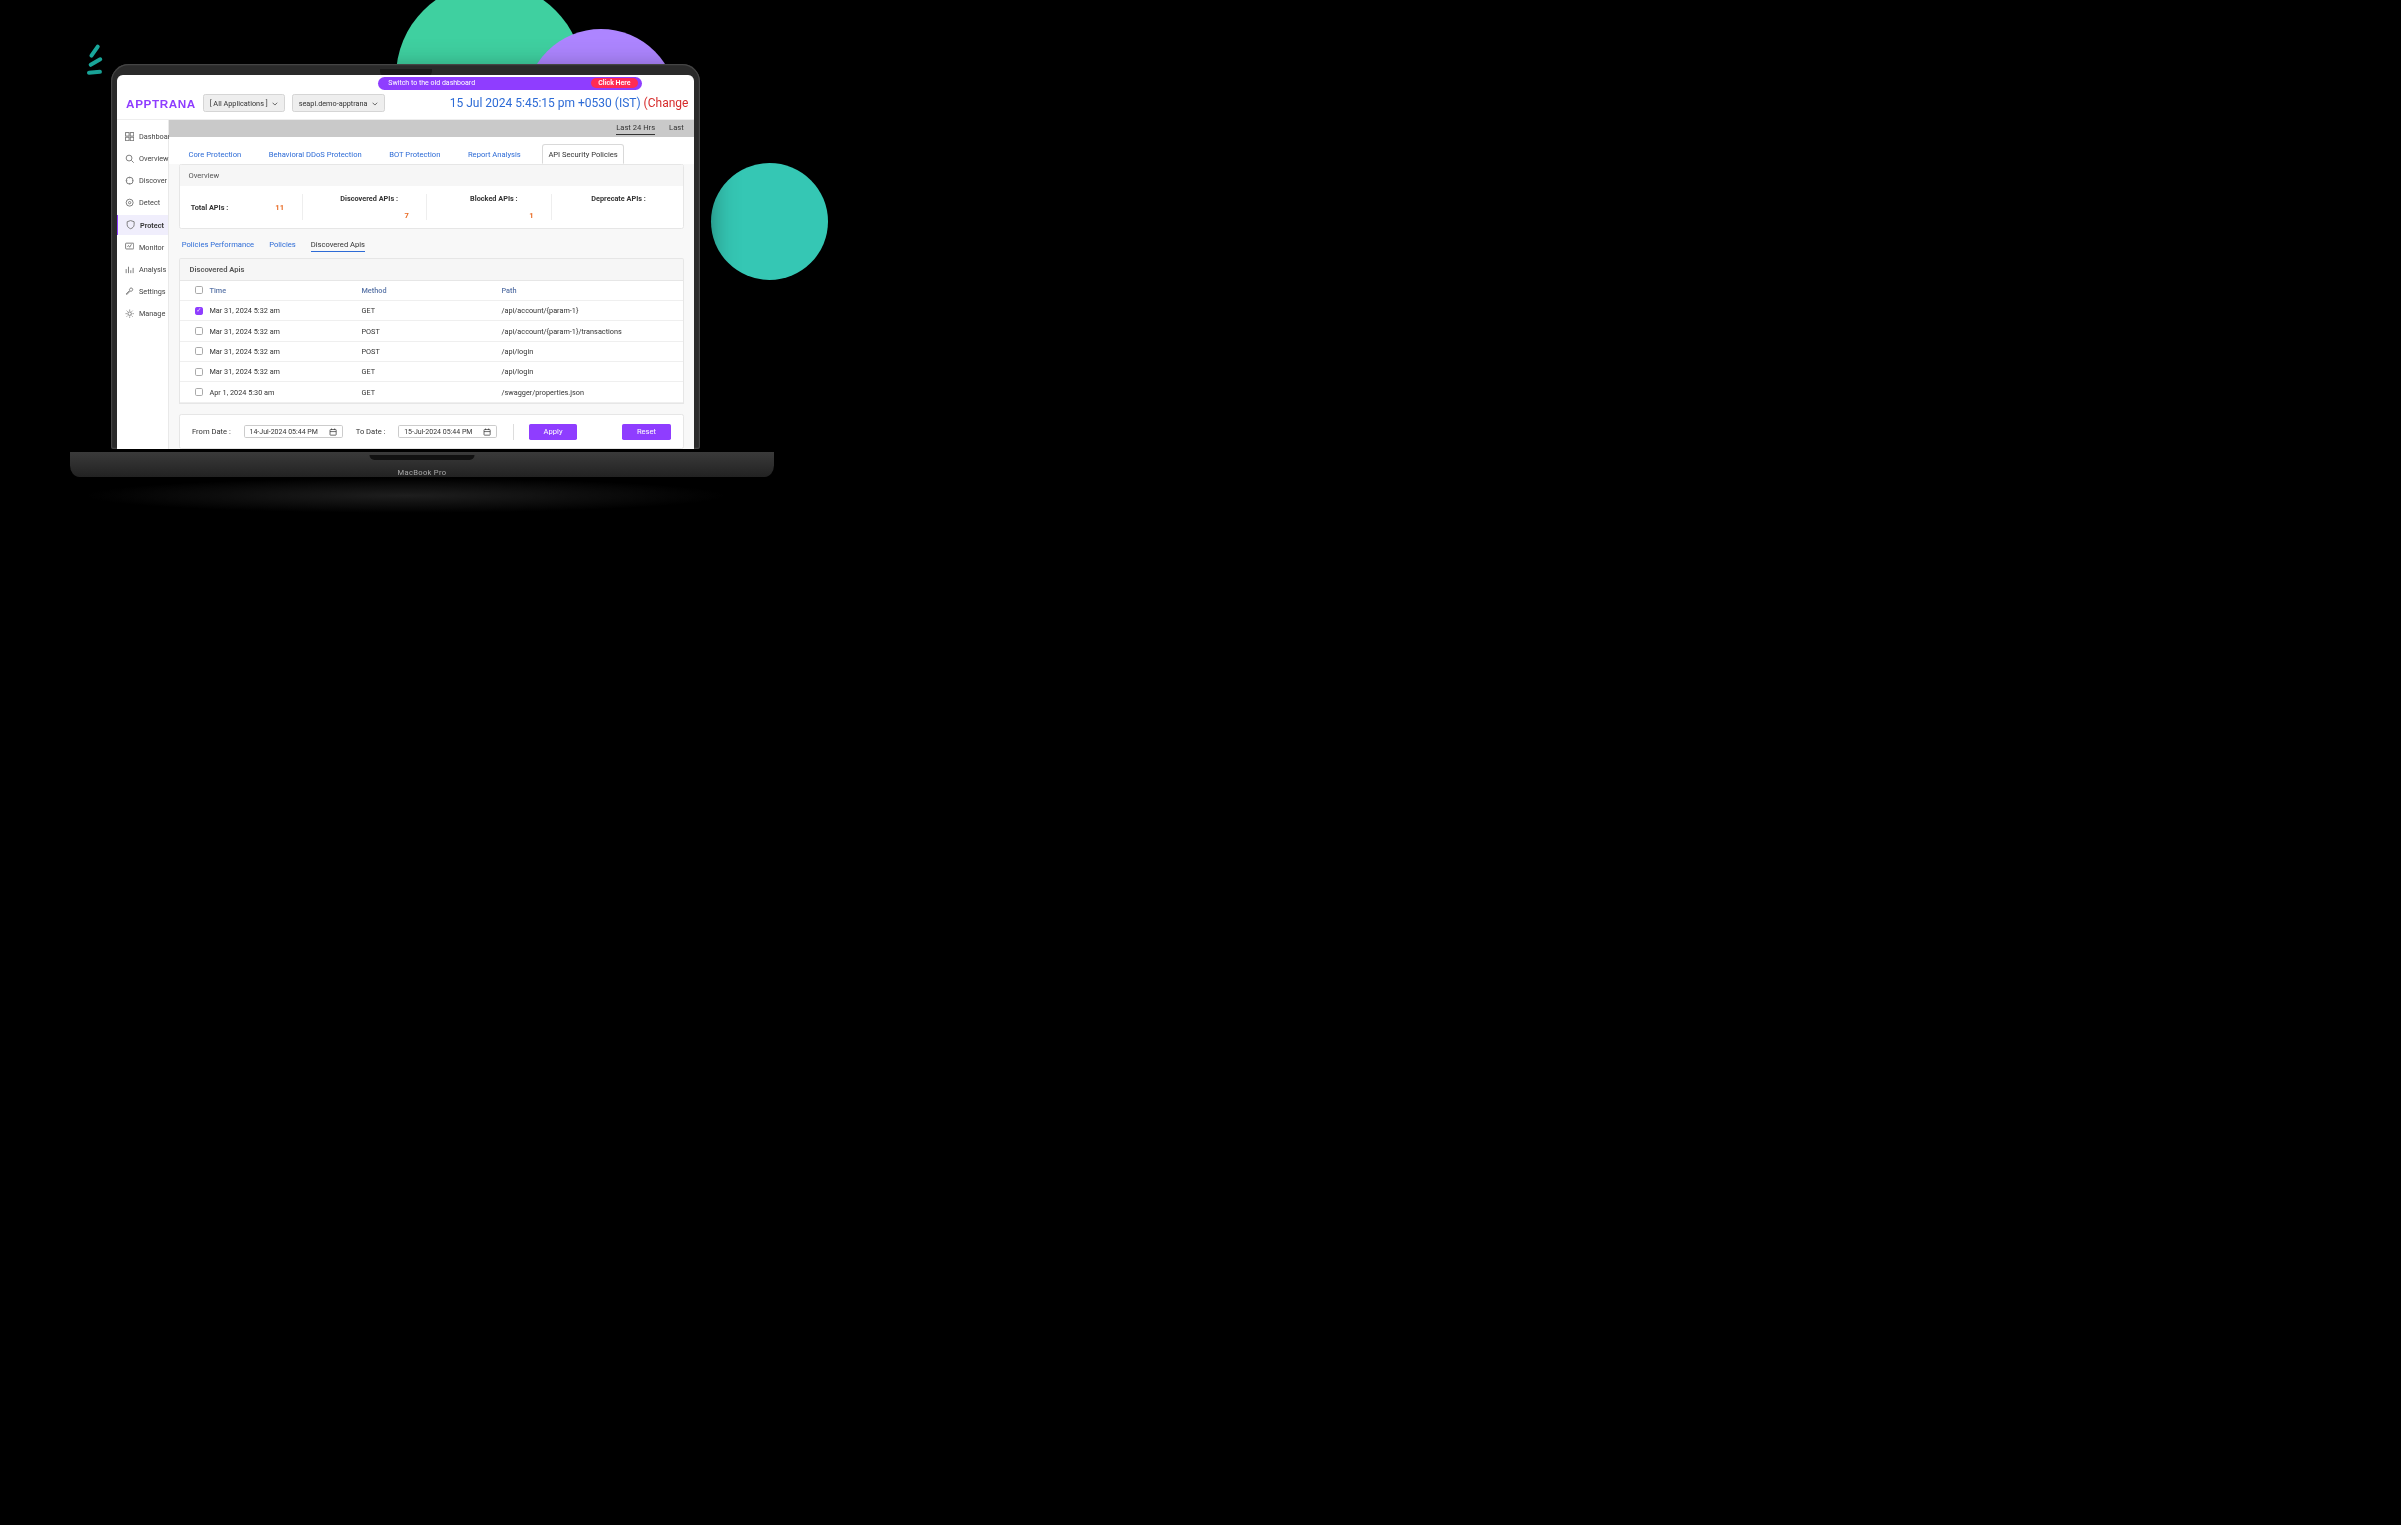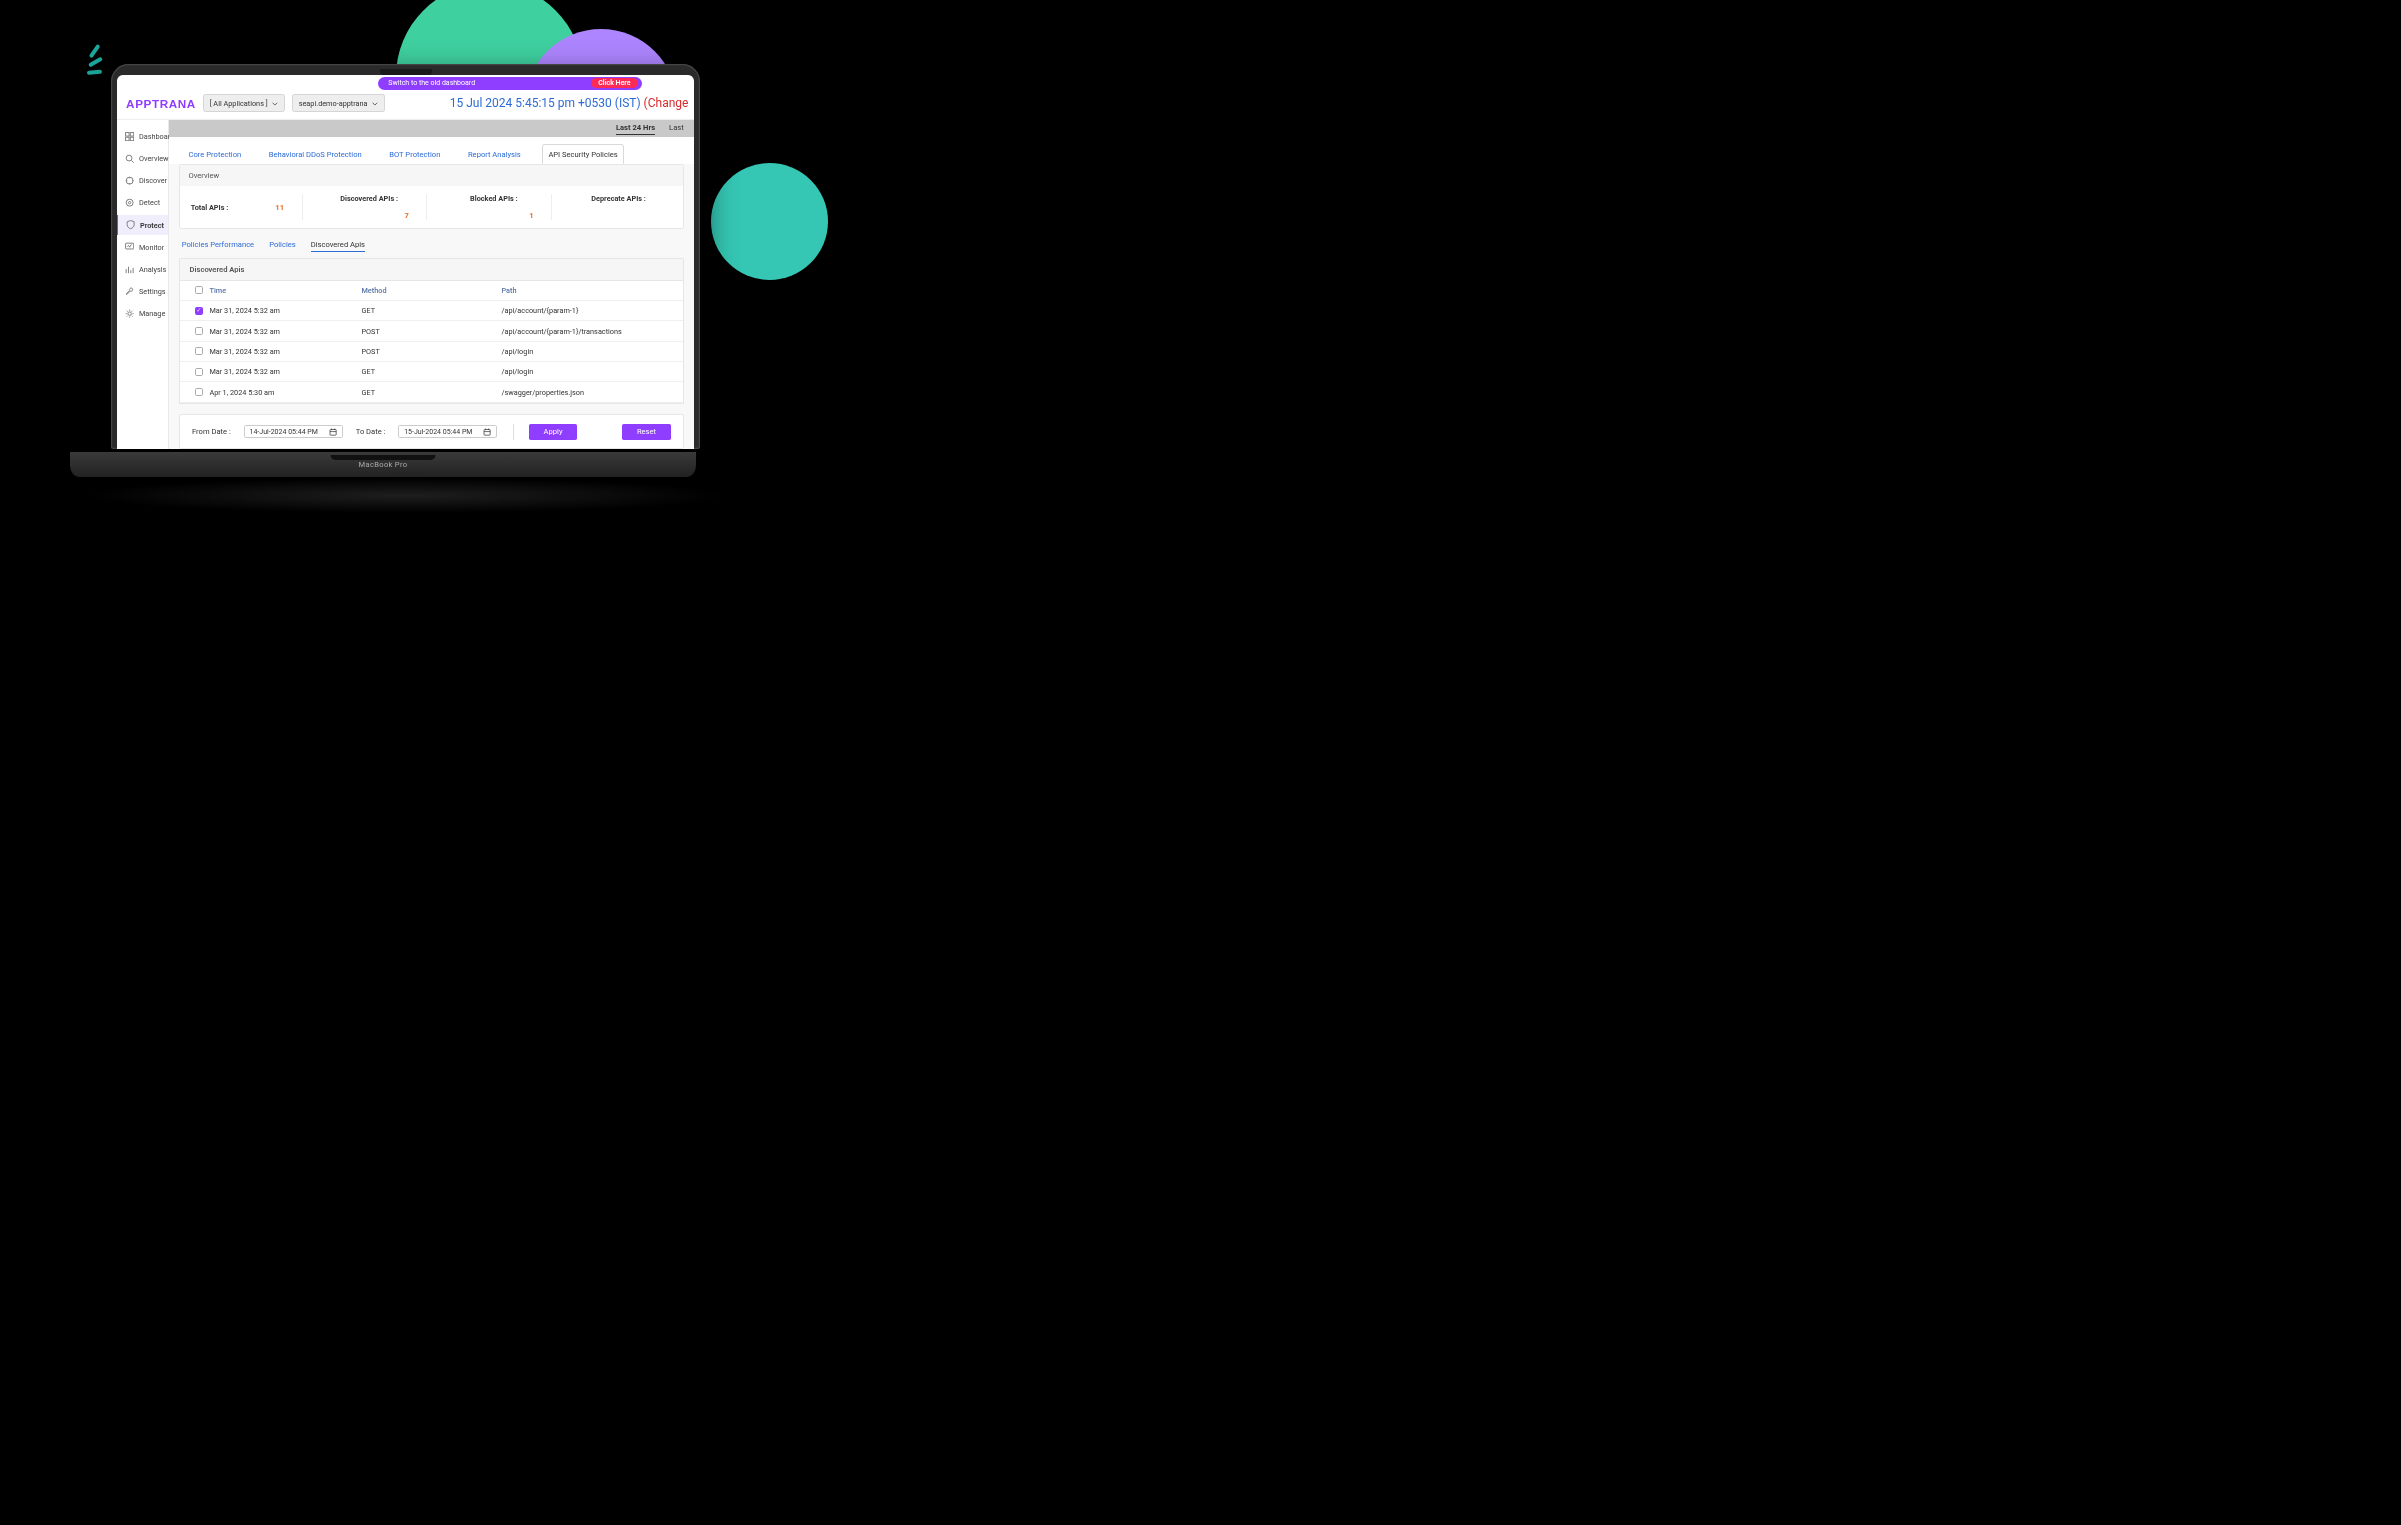--- a/index.html
+++ b/index.html
@@ -36,24 +36,24 @@
     border-radius:17.5px 17.5px 2.3px 2.3px;
     background:#2a2a2a;
     box-shadow: 0 17.5px 35px rgba(0,0,0,.8), inset 0 0 0 1.2px #444;
     overflow:hidden;
   }
   .laptop::before{ 
     content:""; position:absolute; top:4.7px; left:50%; transform:translateX(-50%);
     width:52px; height:8.2px; background:#1a1a1a; border-radius:0 0 5.8px 5.8px;
   }
   .laptop-base {
-    position:absolute; top:452px; left:70px; width:626px; height:24.5px;
+    position:absolute; top:452px; left:70px; width:704px; height:24.5px;
     background:linear-gradient(#3a3a3a,#222);
     border-radius:0 0 9.3px 9.3px/0 0 11.7px 11.7px;
-    display:flex; align-items:center; justify-content:center;
+    display:flex; align-items:flex-end; justify-content:center;
     color:#aaa; font-size:7.6px; letter-spacing:0.3px;
   }
   .laptop-base::after{
     content:""; position:absolute; left:50%; transform:translateX(-50%); top:2.9px;
     width:105px; height:4.7px; border-radius:0 0 5.8px 5.8px; background:#111;
   }
   .laptop-shadow{
     position:absolute; top:478px; left:82px; width:647px; height:35px;
     background:radial-gradient(ellipse at center, rgba(120,120,120,.25) 0%, rgba(0,0,0,0) 70%);
   }
@@ -112,21 +112,21 @@
   .sidebar .item .ic { width:9.3px; height:9.3px; display:inline-block; color:#777;}
   .sidebar .item .ic svg{width:9.3px;height:9.3px;stroke:currentColor;fill:none;stroke-width:1.6;}
 
   .content { flex:1; background:#f8f8f8; display:flex; flex-direction:column; min-width:0; }
 
   .timerange {
     height:24.5px; background:#c9c9c9; display:flex; align-items:center; justify-content:flex-end;
     padding:0 10.5px; gap:14px; font-size:7.6px;
   }
   .timerange span { padding-bottom:1.7px; cursor:pointer;}
-  .timerange span.active { border-bottom:1.2px solid #333; font-weight:700;}
+  .timerange span.active { border-bottom:1.2px solid #333; font-weight:400;}
 
   .tabs {
     display:flex; gap:14px; padding:7px 13px 0 13px; background:#fff;
   }
   .tabs .tab { font-size:7.6px; color:#2d6bd6; padding:4.7px 5.8px; cursor:pointer; border:0.6px solid transparent;}
   .tabs .tab.active { color:#333; border:0.6px solid #d9d9d9; border-bottom-color:#fff; border-radius:2.9px 2.9px 0 0;}
 
   .panel { background:#fff; margin:0 10.5px 8.2px 10.5px; border:0.6px solid #e6e6e6; border-radius:2.3px; }
   .panel .ovhead{ background:#f6f6f6; padding:5.8px 8.2px; font-size:7.6px; color:#555;}
   .stats{ display:flex; padding:8.2px 10.5px; gap:3.5px;}

